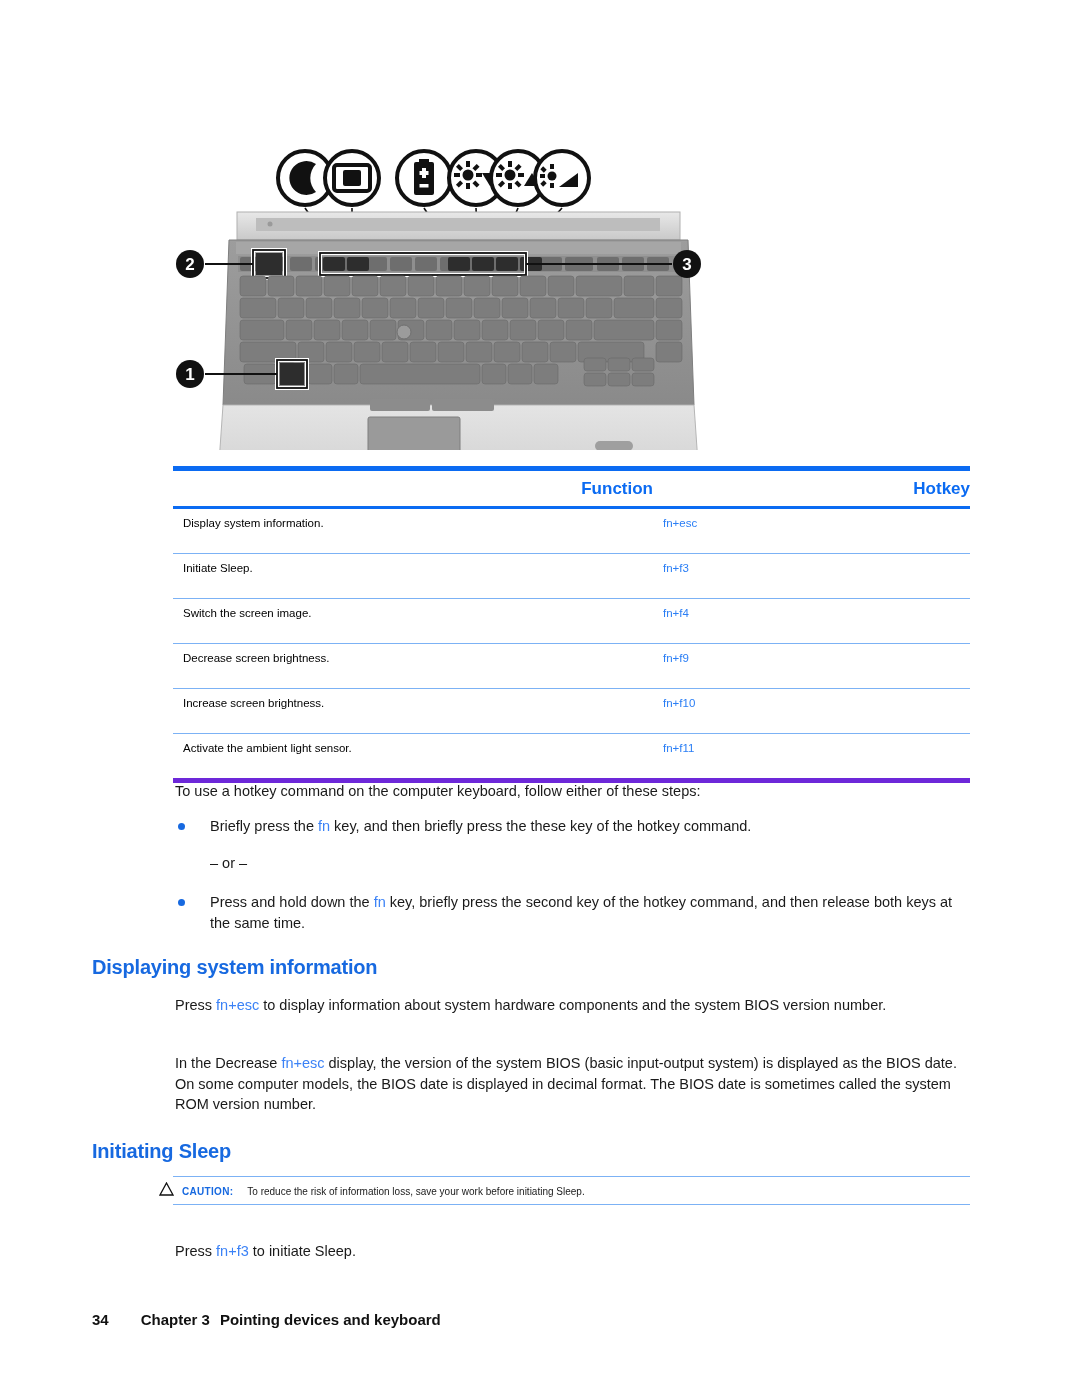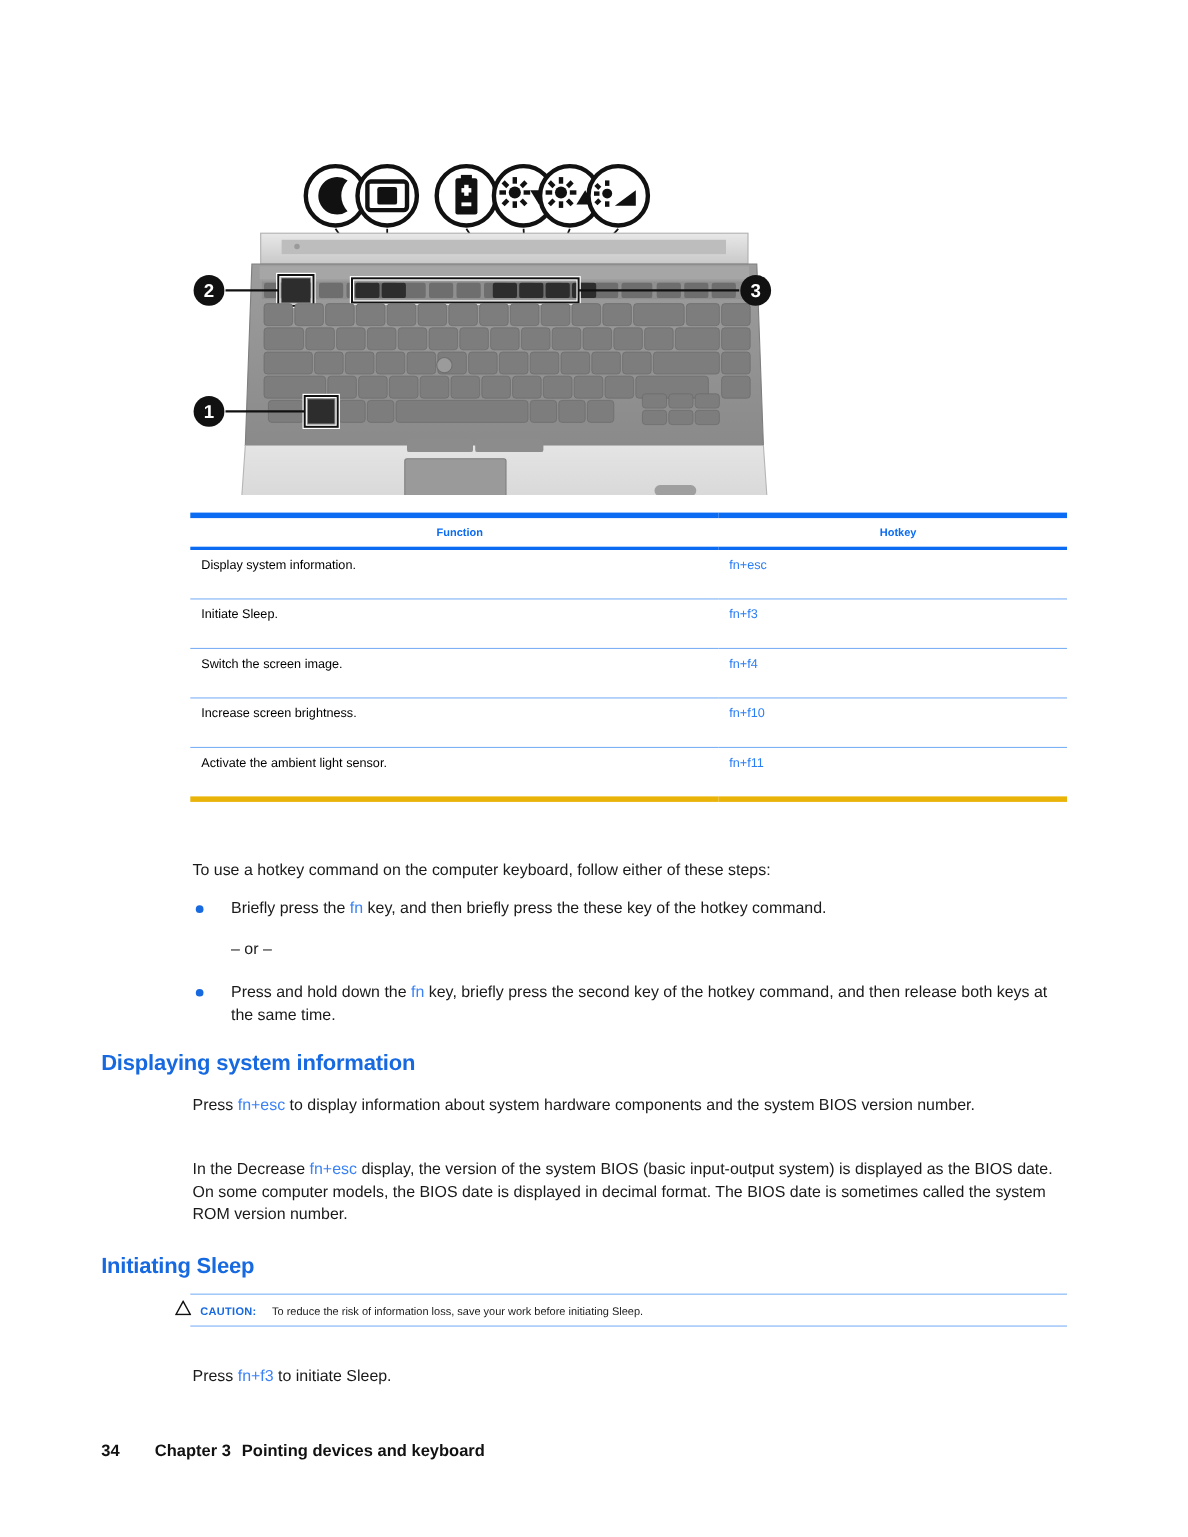--- a/index.html
+++ b/index.html
@@ -32,35 +32,35 @@
     left: 173px;
     top: 466px;
     width: 797px;
   }
   #hotkey-table table {
     border-collapse: collapse;
     width: 100%;
     font-size: 11.5px;
   }
   #hotkey-table thead th {
-    text-align: center;
+    text-align: right;
     color: #0b6bf2;
     font-weight: bold;
-    font-size: 10px;
+    font-size: 17px;
     padding: 8px 0 7px 10px;
     border-top: 5px solid #0b6bf2;
     border-bottom: 3px solid #0b6bf2;
   }
   #hotkey-table tbody td {
     padding: 8px 0 24px 10px;
     border-bottom: 1.5px solid #7cb2f5;
     vertical-align: top;
   }
   #hotkey-table tbody tr:last-child td {
-    border-bottom: 5px solid #eab308;
+    border-bottom: 5px solid #6d28d9;
     margin-top: 16px;
   }
   .col-func { width: 470px; }
   .col-key  { color: #2a7ef5; }
 
   
   .para {
     position: absolute;
     font-size: 14.5px;
     line-height: 1.42;
@@ -434,20 +434,24 @@
         </tr>
         <tr>
           <td class="col-func">Initiate Sleep.</td>
           <td class="col-key">fn+f3</td>
         </tr>
         <tr>
           <td class="col-func">Switch the screen image.</td>
           <td class="col-key">fn+f4</td>
         </tr>
         <tr>
+          <td class="col-func">Decrease screen brightness.</td>
+          <td class="col-key">fn+f9</td>
+        </tr>
+        <tr>
           <td class="col-func">Increase screen brightness.</td>
           <td class="col-key">fn+f10</td>
         </tr>
         <tr>
           <td class="col-func">Activate the ambient light sensor.</td>
           <td class="col-key">fn+f11</td>
         </tr>
       </tbody>
   </table>
 </div>

